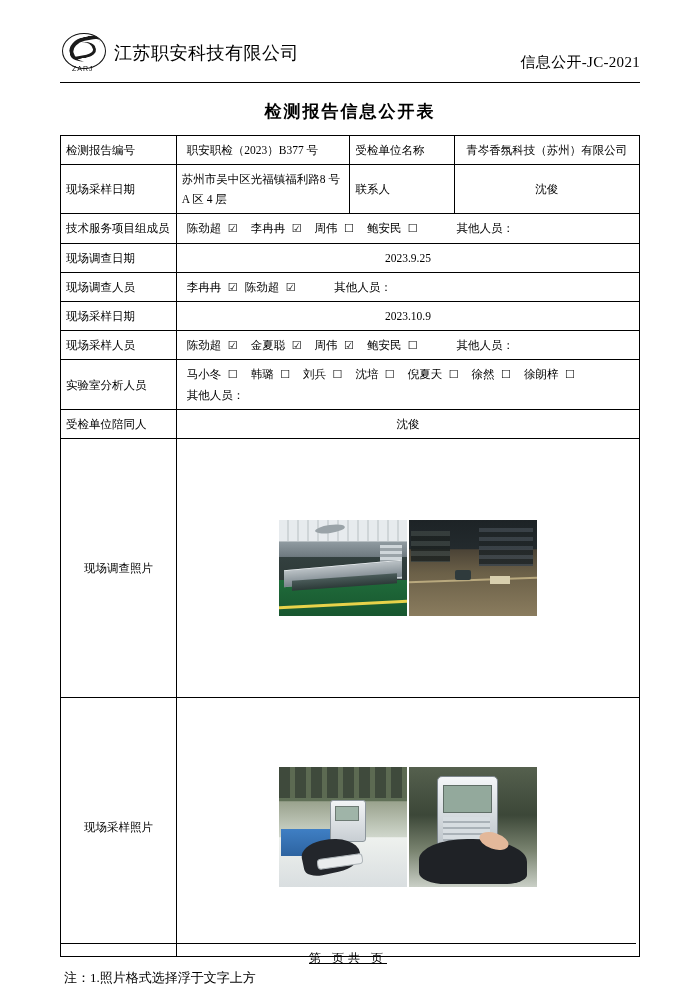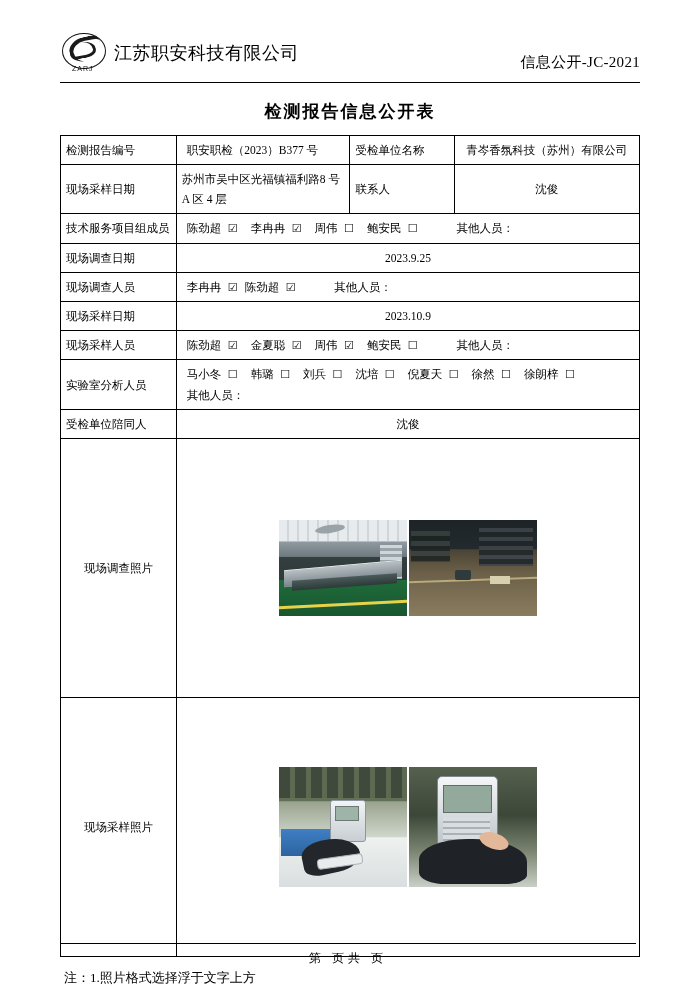--- a/index.html
+++ b/index.html
@@ -305,20 +305,21 @@
   .note {
     font-size: 13px;
     margin-top: 12px;
     padding-left: 4px;
   }
   .footer {
     position: absolute;
     left: 60px;
     right: 64px;
     bottom: 48px;
+    text-decoration: underline;
   }
   .footer-rule {
     border-top: 1.1px solid #000;
     margin-bottom: 6px;
   }
   .footer-text {
     text-align: center;
     font-size: 12px;
     letter-spacing: 4px;
   }

